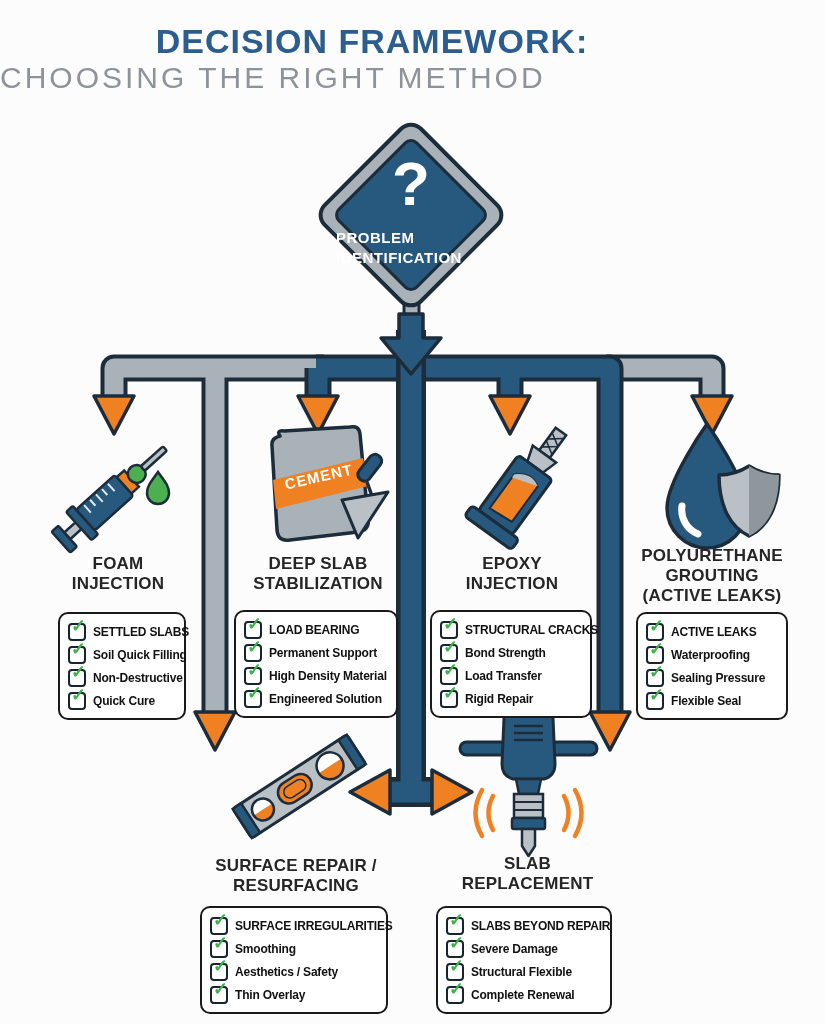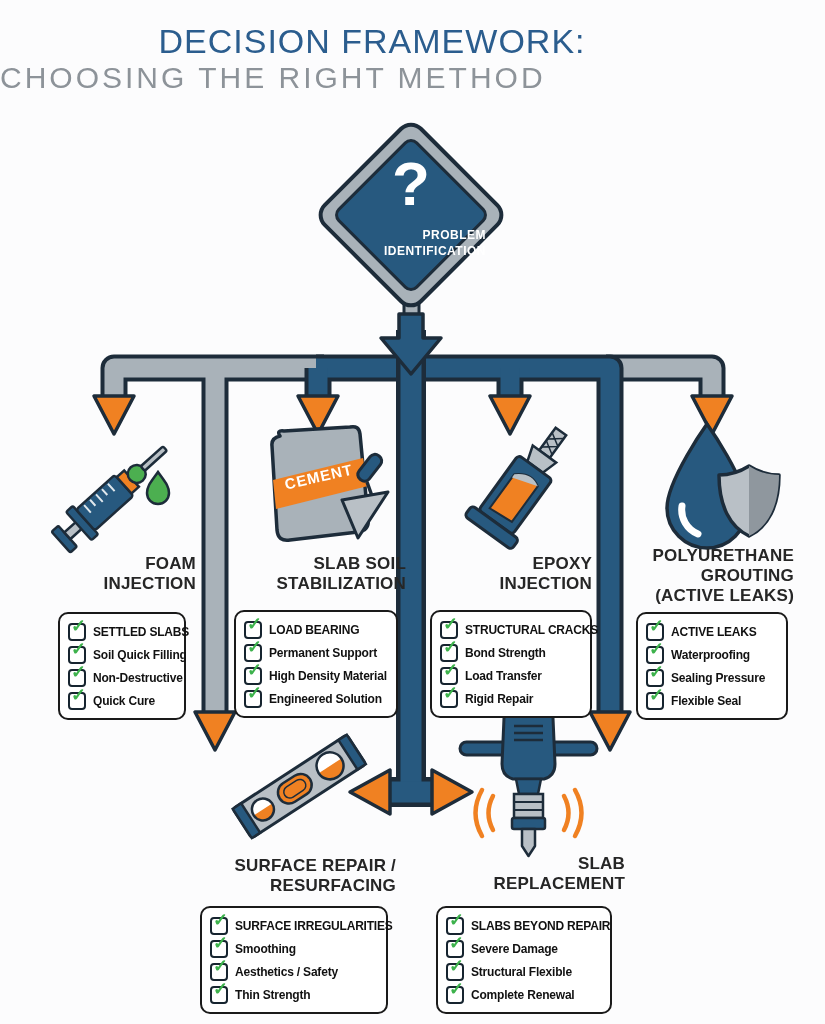--- a/index.html
+++ b/index.html
@@ -1,28 +1,28 @@
 <!DOCTYPE html>
 <html><head>
 <meta charset="utf-8">
 <style>
   html,body{margin:0;padding:0;background:#ffffff;}
   .stage{position:relative;width:825px;height:1024px;background:#fcfcfd;overflow:hidden;
          font-family:"Liberation Sans", sans-serif;}
   .preline{white-space:pre-line;}
   .title1{position:absolute;top:22px;left:0;width:744px;text-align:center;
-          font-size:34px;font-weight:400;color:#2b5d8e;letter-spacing:1px;}
+          font-size:34px;font-weight:700;color:#2b5d8e;letter-spacing:1px;}
   .title2{position:absolute;top:61px;left:0;width:825px;text-align:left;
           font-size:30px;font-weight:500;color:#8d9399;letter-spacing:3px;}
   .connect{position:absolute;left:0;top:0;}
   .qmark{position:absolute;left:371px;top:148px;width:80px;text-align:center;
          font-size:62px;font-weight:800;color:#ffffff;}
-  .rootlabel{position:absolute;left:336px;top:228px;width:150px;text-align:right;
-         font-size:12px;font-weight:700;color:#ffffff;letter-spacing:.5px;line-height:1.3;}
-  .mtitle{position:absolute;text-align:right;font-size:17px;font-weight:800;color:#262626;
+  .rootlabel{position:absolute;left:336px;top:228px;width:150px;text-align:left;
+         font-size:15px;font-weight:700;color:#ffffff;letter-spacing:.5px;line-height:1.3;}
+  .mtitle{position:absolute;text-align:center;font-size:17px;font-weight:800;color:#262626;
           line-height:1.18;letter-spacing:.2px;}
   .cbox{position:absolute;background:#ffffff;border:2.5px solid #1a1a1a;border-radius:10px;
         padding:6px 6px 6px 8px;box-sizing:border-box;}
   .citem{display:flex;align-items:center;gap:7px;padding:2.5px 0;font-size:12px;font-weight:700;
          letter-spacing:-.2px;color:#111;white-space:nowrap;}
   .chk{width:14px;height:14px;border:2.3px solid #16242f;border-radius:4px;position:relative;
        flex:0 0 auto;background:#fff;}
   .tick{position:absolute;left:1px;top:-8px;font-style:normal;font-size:18px;font-weight:900;
         color:#3db24c;line-height:1;}
   .icon{position:absolute;}
@@ -162,21 +162,21 @@
     <path d="M58 20 H87 M58 27 H87 M58 34 H87" stroke="#1d2c3a" stroke-width="2.5"></path>
     <path d="M60 73 L85 73 L82 88 L63 88 Z" fill="#27597f" stroke="#1d2c3a" stroke-width="2.5"></path>
     <rect x="58" y="88" width="29" height="24" fill="#b9c0c6" stroke="#1d2c3a" stroke-width="2.5"></rect>
     <path d="M58 96 H87 M58 104 H87" stroke="#1d2c3a" stroke-width="2"></path>
     <rect x="56" y="112" width="33" height="11" rx="2" fill="#27597f" stroke="#1d2c3a" stroke-width="2.5"></rect>
     <path d="M66 123 L79 123 L79 140 L72.5 150 L66 140 Z" fill="#b9c0c6" stroke="#1d2c3a" stroke-width="2.5" stroke-linejoin="round"></path>
   </svg>
 
   <div class="mtitle preline" style="left:40px;top:554px;width:156px">FOAM
 INJECTION</div>
-  <div class="mtitle preline" style="left:230px;top:554px;width:176px">SLAB SOIL
+  <div class="mtitle preline" style="left:230px;top:554px;width:176px">DEEP SLAB
 STABILIZATION</div>
   <div class="mtitle preline" style="left:432px;top:554px;width:160px">EPOXY
 INJECTION</div>
   <div class="mtitle preline" style="left:630px;top:546px;width:164px">POLYURETHANE
 GROUTING
 (ACTIVE LEAKS)</div>
   <div class="mtitle preline" style="left:196px;top:856px;width:200px">SURFACE REPAIR /
 RESURFACING</div>
   <div class="mtitle preline" style="left:430px;top:854px;width:195px">SLAB
 REPLACEMENT</div>
@@ -305,21 +305,21 @@
     <div class="citem">
         <span class="chk">
           <i class="tick">✓</i>
         </span>
         <span>Aesthetics / Safety</span>
       </div>
     <div class="citem">
         <span class="chk">
           <i class="tick">✓</i>
         </span>
-        <span>Thin Strength</span>
+        <span>Thin Overlay</span>
       </div>
   </div>
 
   <div class="cbox" style="left:436px;top:906px;width:176px">
     <div class="citem">
         <span class="chk">
           <i class="tick">✓</i>
         </span>
         <span>SLABS BEYOND REPAIR</span>
       </div>

